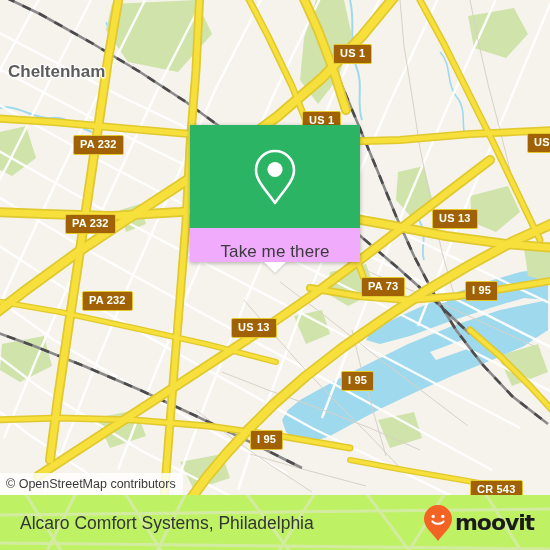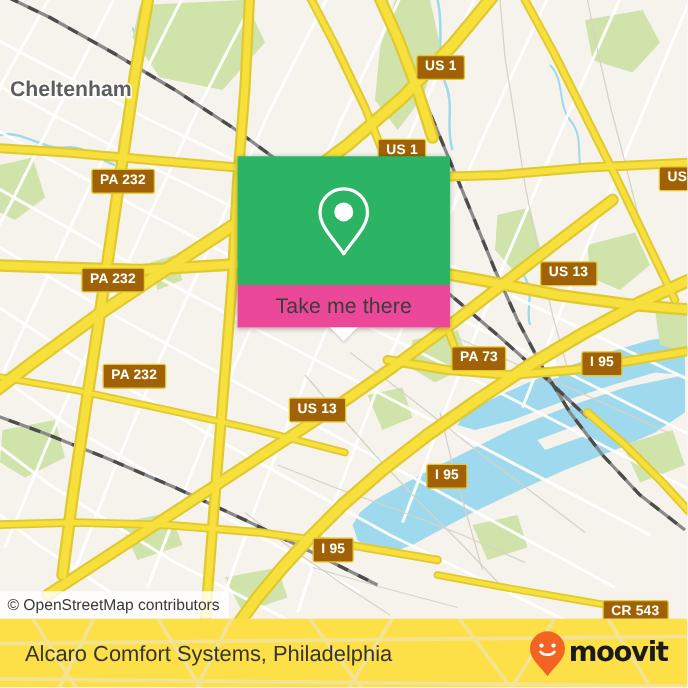--- a/index.html
+++ b/index.html
@@ -89,24 +89,24 @@
   }
   #popup-image {
     height: 103px;
     background: #2ab464;
     display: flex;
     align-items: center;
     justify-content: center;
   }
   #popup-pin-icon { display: block; }
   #popup-footer {
-    background: #ec4899;
+    background: #f0abfc;
     height: 34px;
     display: flex;
-    align-items: center;
+    align-items: flex-end;
     justify-content: center;
   }
   #popup-cta-label {
     color: #3c3c3c;
     font-family: "Liberation Sans", sans-serif;
     font-size: 17px;
     letter-spacing: 0.1px;
   }
   #popup-tail {
     position: absolute;
@@ -135,21 +135,21 @@
     white-space: nowrap;
   }
 
   
   #footer {
     position: absolute;
     left: 0;
     top: 495px;
     width: 550px;
     height: 55px;
-    background: #fde047;
+    background: #bef264;
     overflow: hidden;
   }
   #footer-watermark {
     position: absolute;
     left: 0;
     top: 0;
     width: 550px;
     height: 55px;
     opacity: .5;
   }
@@ -343,21 +343,21 @@
     <div class="shield" style="left:527px; top:133px;">US</div>
     <div class="shield" style="left:73px;  top:135px;">PA 232</div>
     <div class="shield" style="left:65px;  top:214px;">PA 232</div>
     <div class="shield" style="left:432px; top:209px;">US 13</div>
     <div class="shield" style="left:465px; top:281px;">I 95</div>
     <div class="shield" style="left:82px;  top:291px;">PA 232</div>
     <div class="shield" style="left:361px; top:277px;">PA 73</div>
     <div class="shield" style="left:231px; top:318px;">US 13</div>
     <div class="shield" style="left:341px; top:371px;">I 95</div>
     <div class="shield" style="left:250px; top:430px;">I 95</div>
-    <div class="shield" style="left:482px; top:480px;">CR 543</div>
+    <div class="shield" style="left:470px; top:480px;">CR 543</div>
 
     <div id="popup-card">
       <div id="popup-image">
         <svg id="popup-pin-icon" width="46" height="58" viewBox="0 0 46 58" xmlns="http://www.w3.org/2000/svg">
           <path d="M23 3 C 12.5 3, 4 11.5, 4 22 C 4 33, 14 42, 23 55 C 32 42, 42 33, 42 22 C 42 11.5, 33.5 3, 23 3 Z" fill="none" stroke="#ffffff" stroke-width="2.6" stroke-linejoin="round"></path>
           <circle cx="23" cy="21.5" r="7.6" fill="#ffffff"></circle>
         </svg>
       </div>
       <div id="popup-footer">
         <span id="popup-cta-label">Take me there</span>

